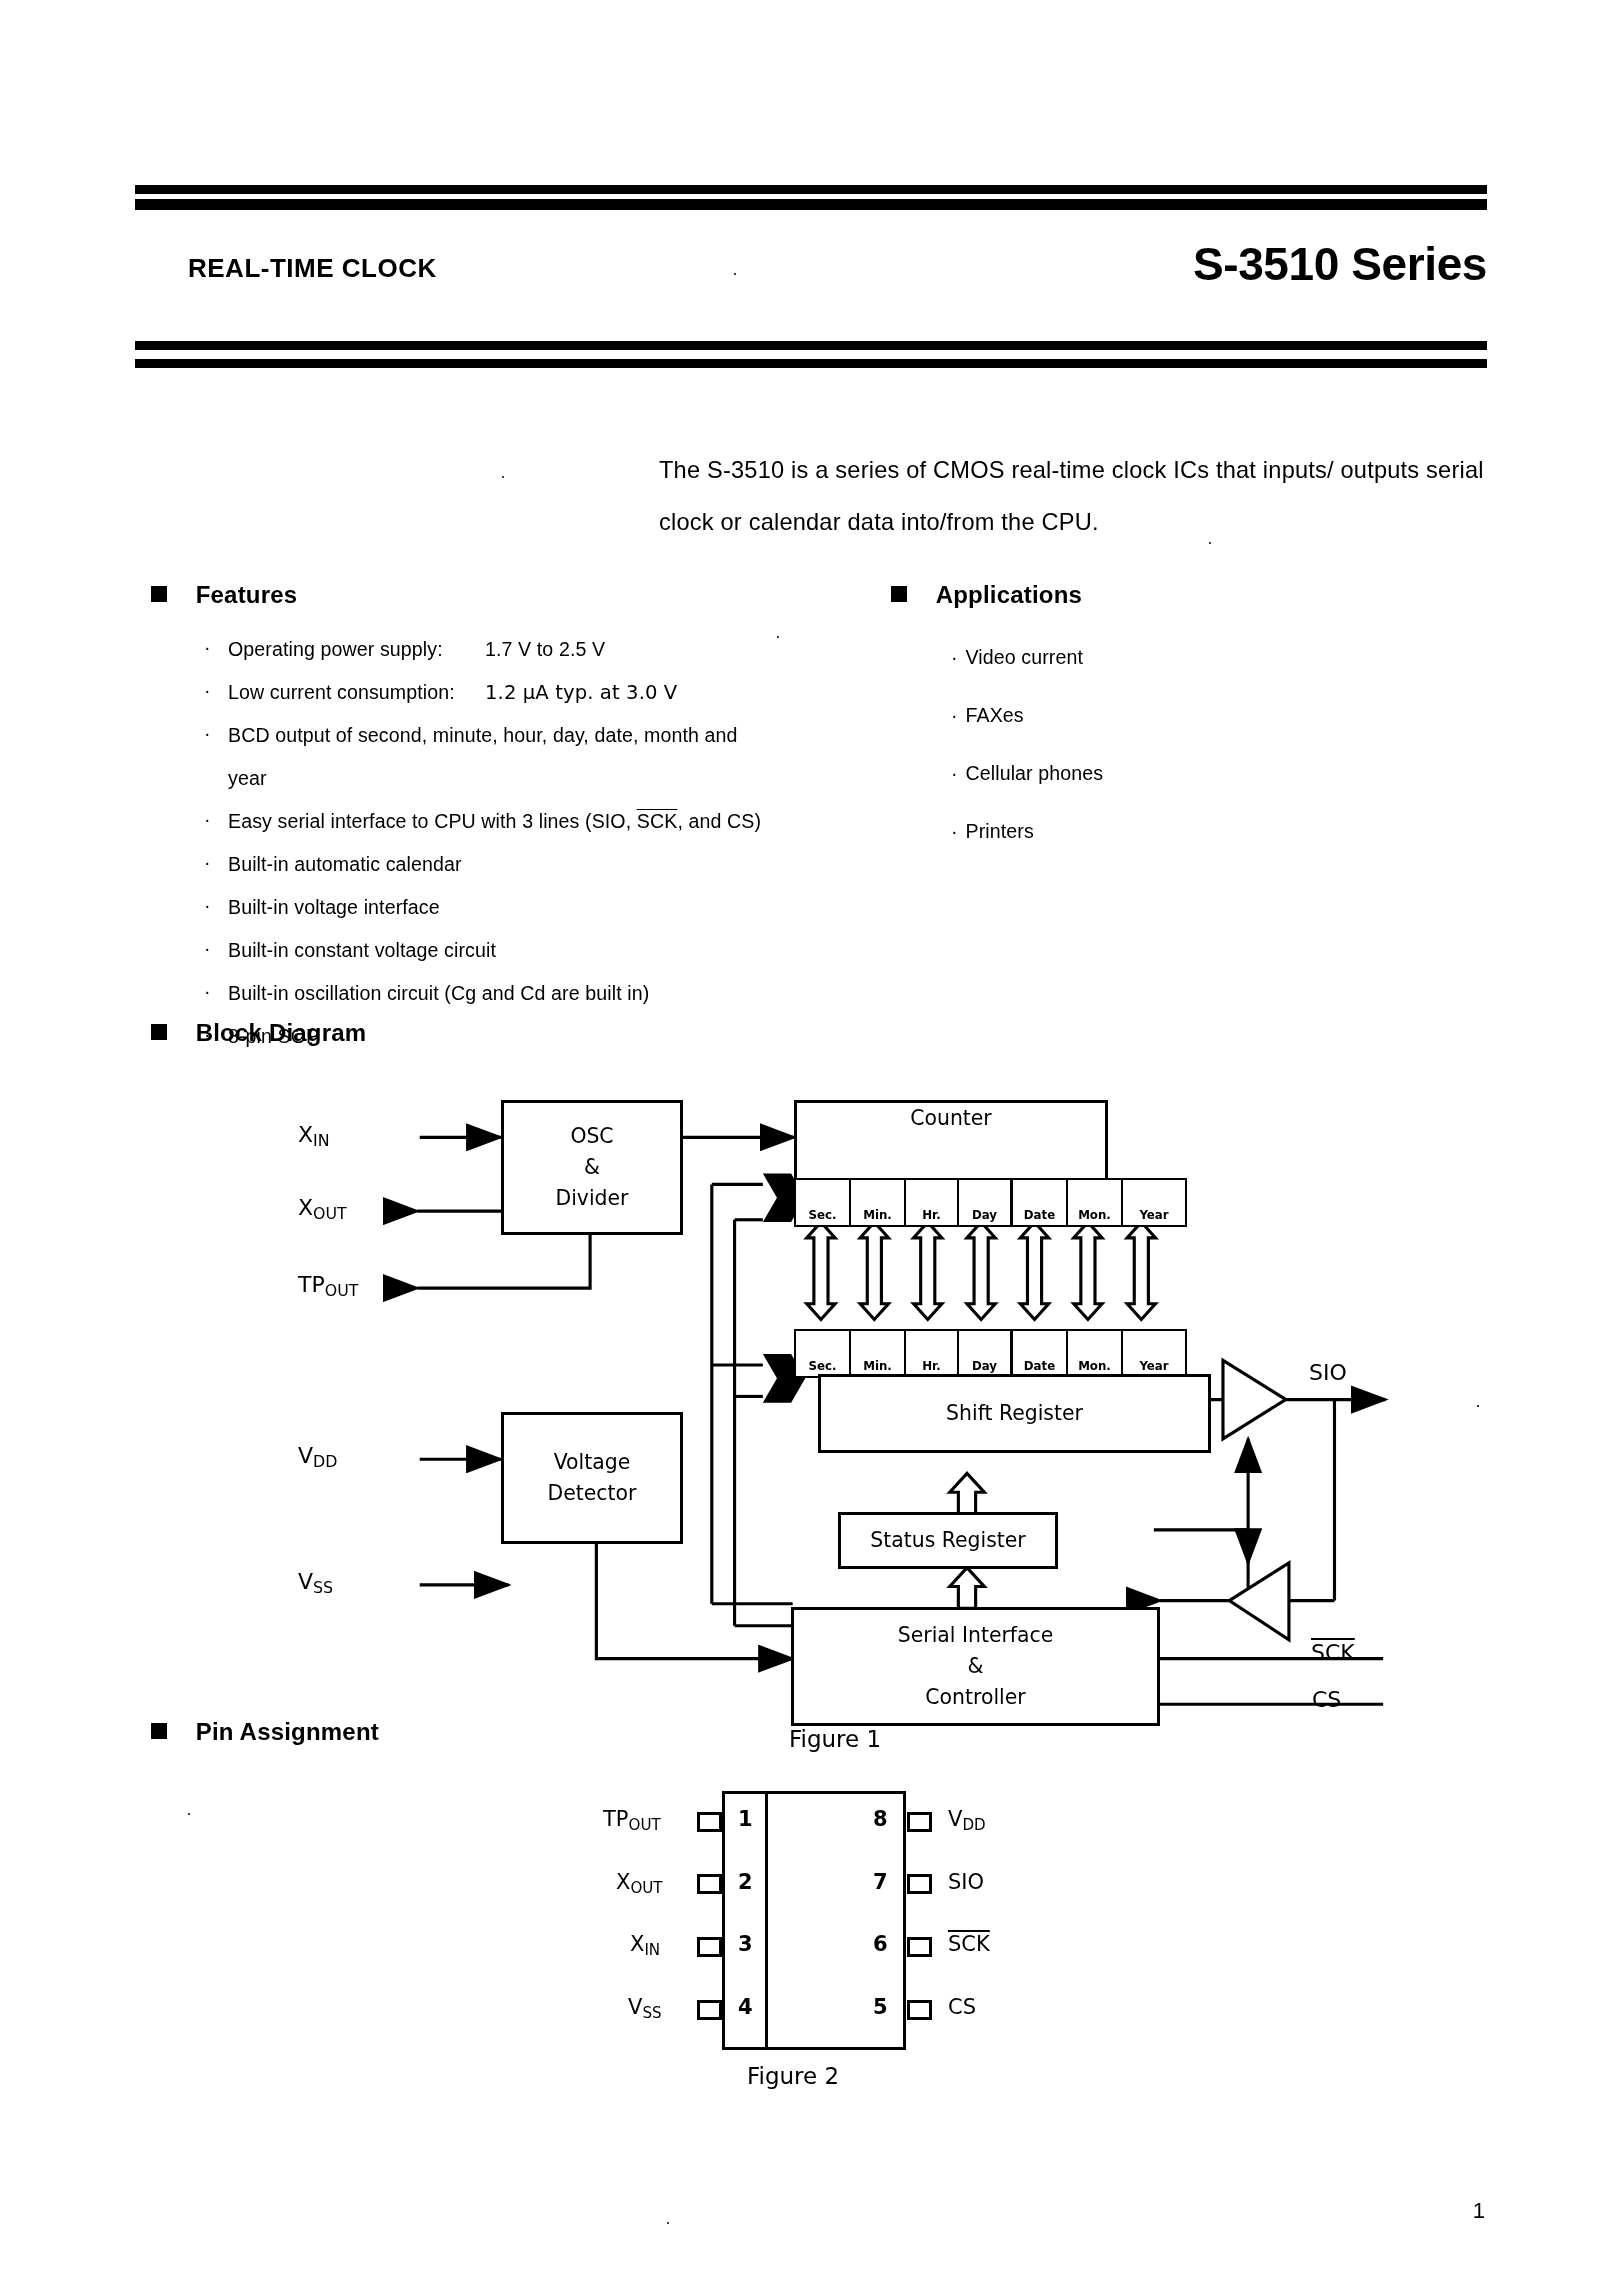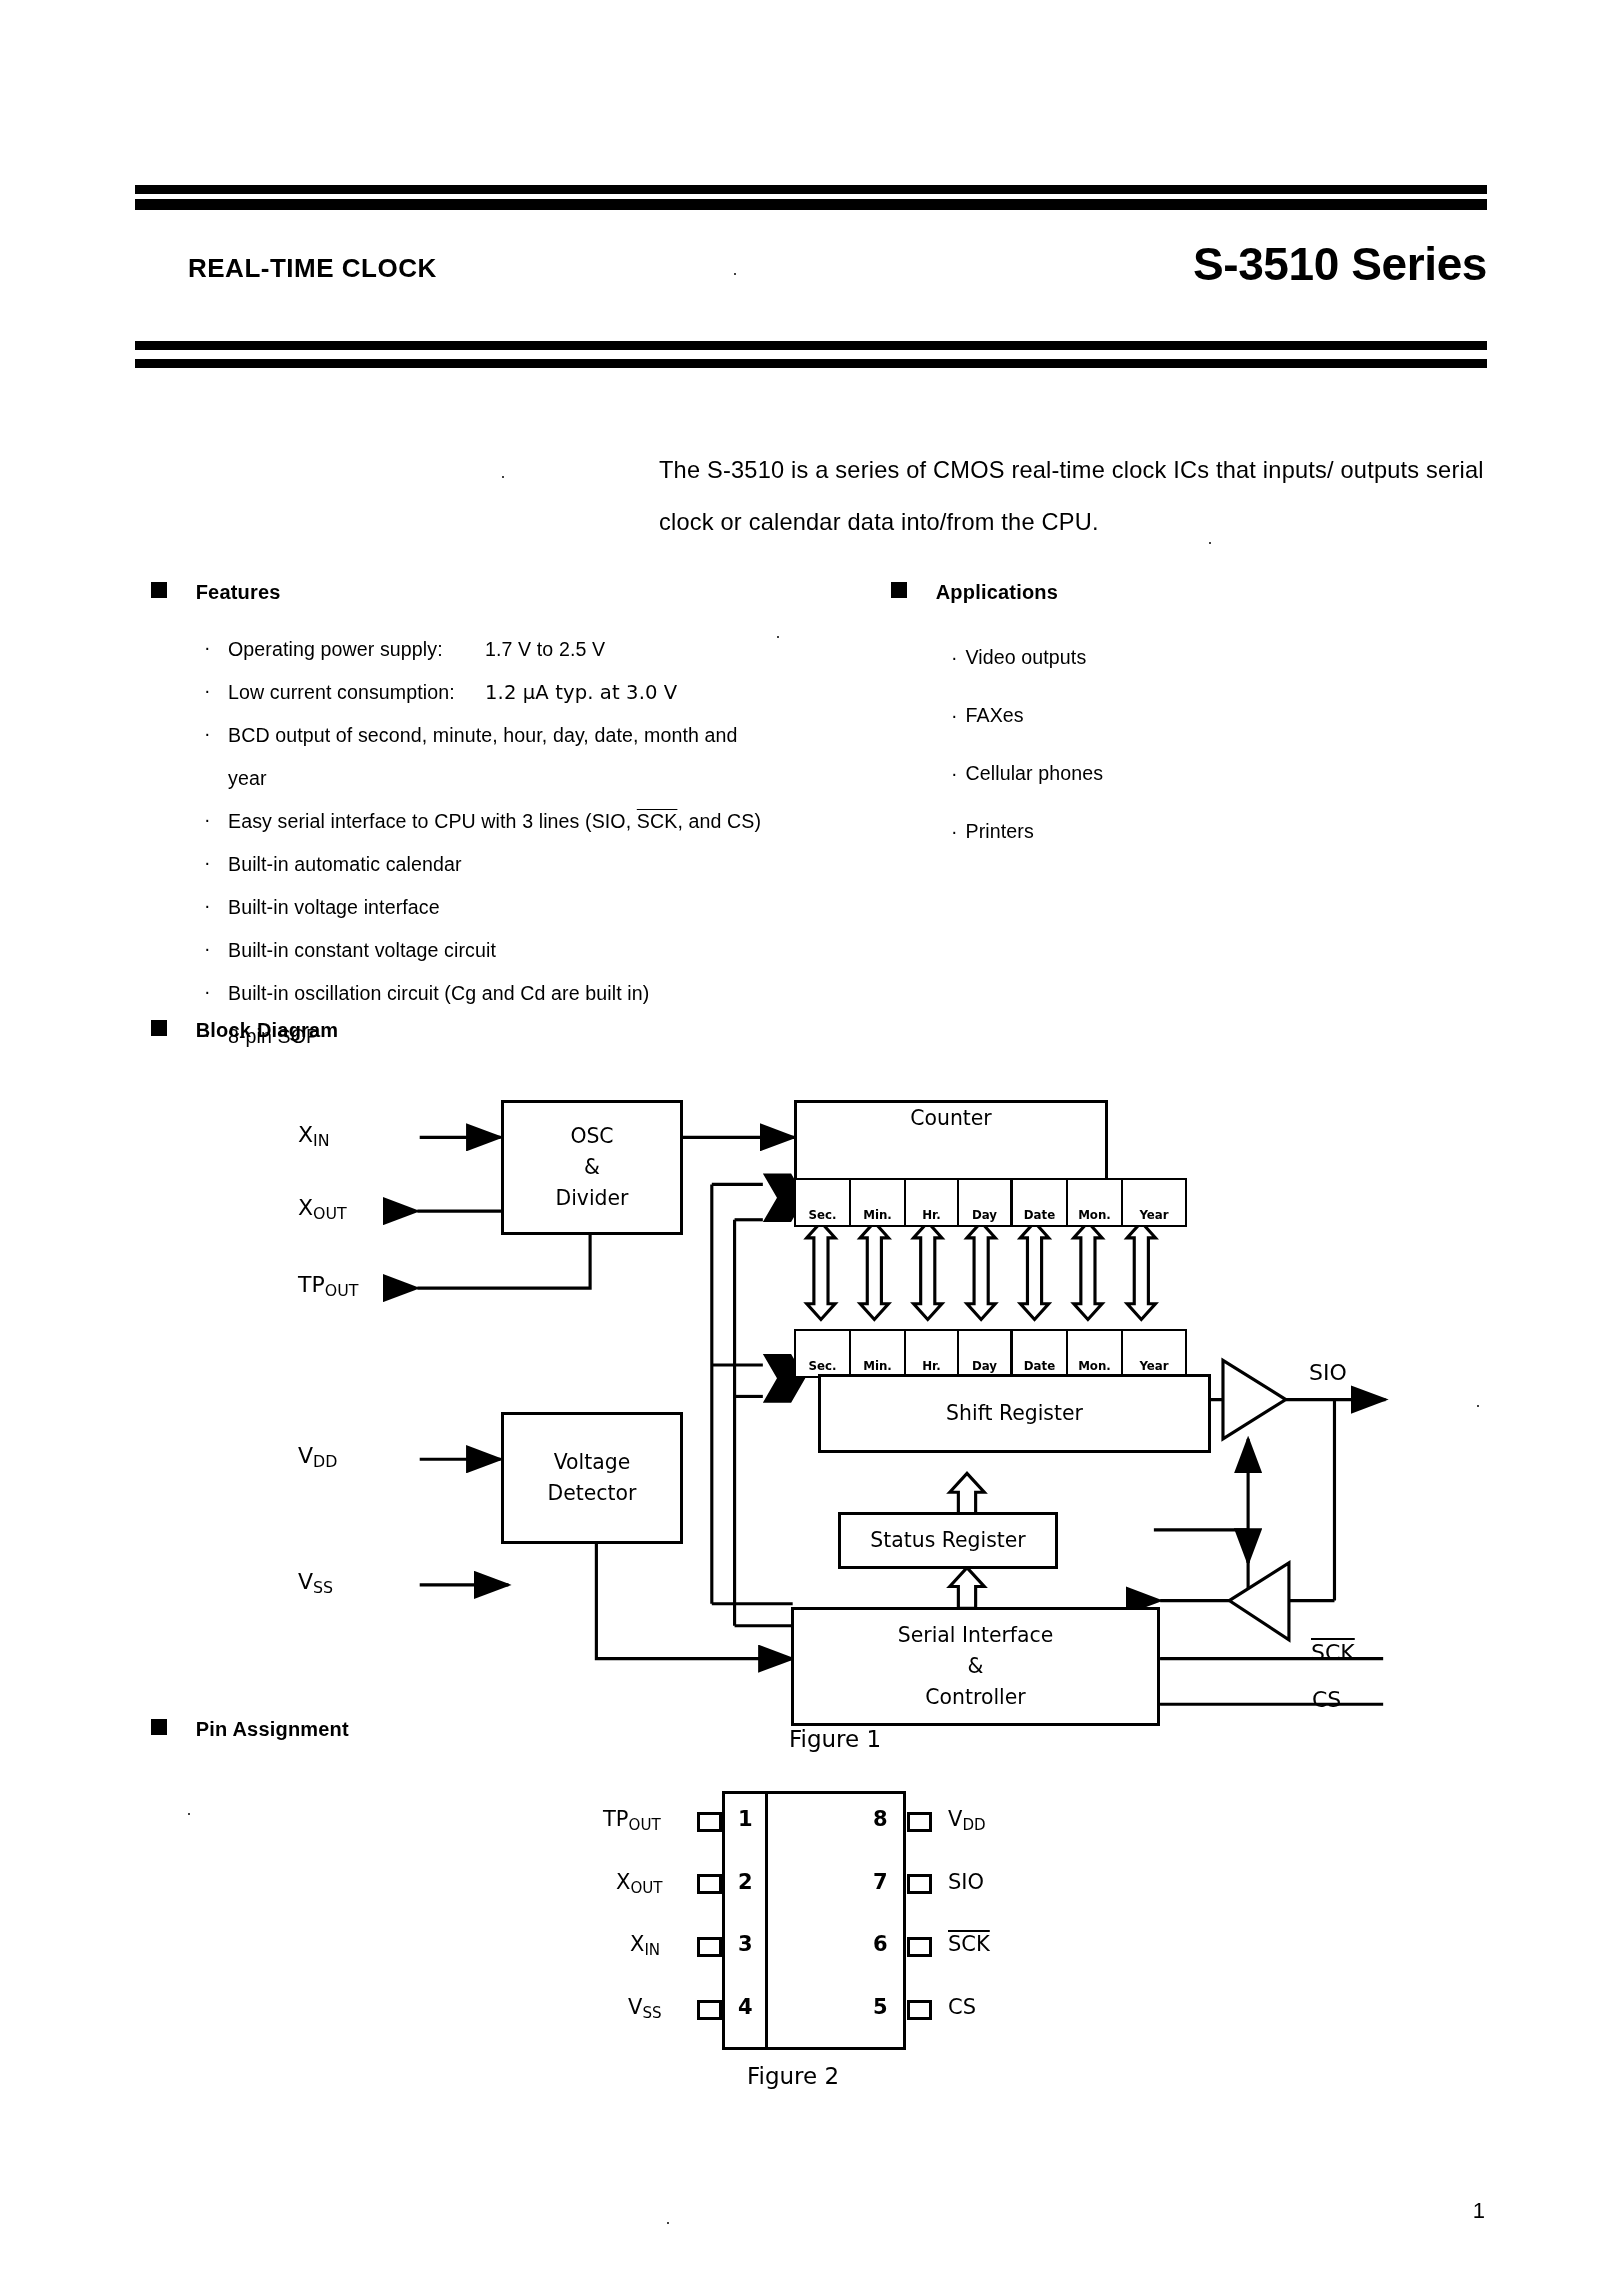--- a/index.html
+++ b/index.html
@@ -72,21 +72,21 @@
     left: 659px; top: 444px;
     width: 832px;
     font-size: 23.6px;
     line-height: 52px;
     letter-spacing: 0.2px;
   }
 
   
   .sec-head {
     position: absolute;
-    font-size: 20px;
+    font-size: 24px;
     font-weight: bold;
     letter-spacing: 0.2px;
     text-align: right;
   }
   .sec-head .sq {
     display: inline-block;
     width: 15.7px; height: 16.5px;
     background: #000;
     margin-right: 29px;
     vertical-align: 0.8px;
@@ -283,21 +283,21 @@
       <span>Built-in oscillation circuit (Cg and Cd are built in)</span>
     </div>
     <div class="row">
       <span class="dot">·</span>
       <span>8-pin SOP</span>
     </div>
   </div>
 
   <div class="apps-list" style="left:951px; top:628px;">
     <div class="row">
-      <span class="dot">·</span><span>Video outputs</span>
+      <span class="dot">·</span><span>Video current</span>
     </div>
     <div class="row">
       <span class="dot">·</span><span>FAXes</span>
     </div>
     <div class="row">
       <span class="dot">·</span><span>Cellular phones</span>
     </div>
     <div class="row">
       <span class="dot">·</span><span>Printers</span>
     </div>

